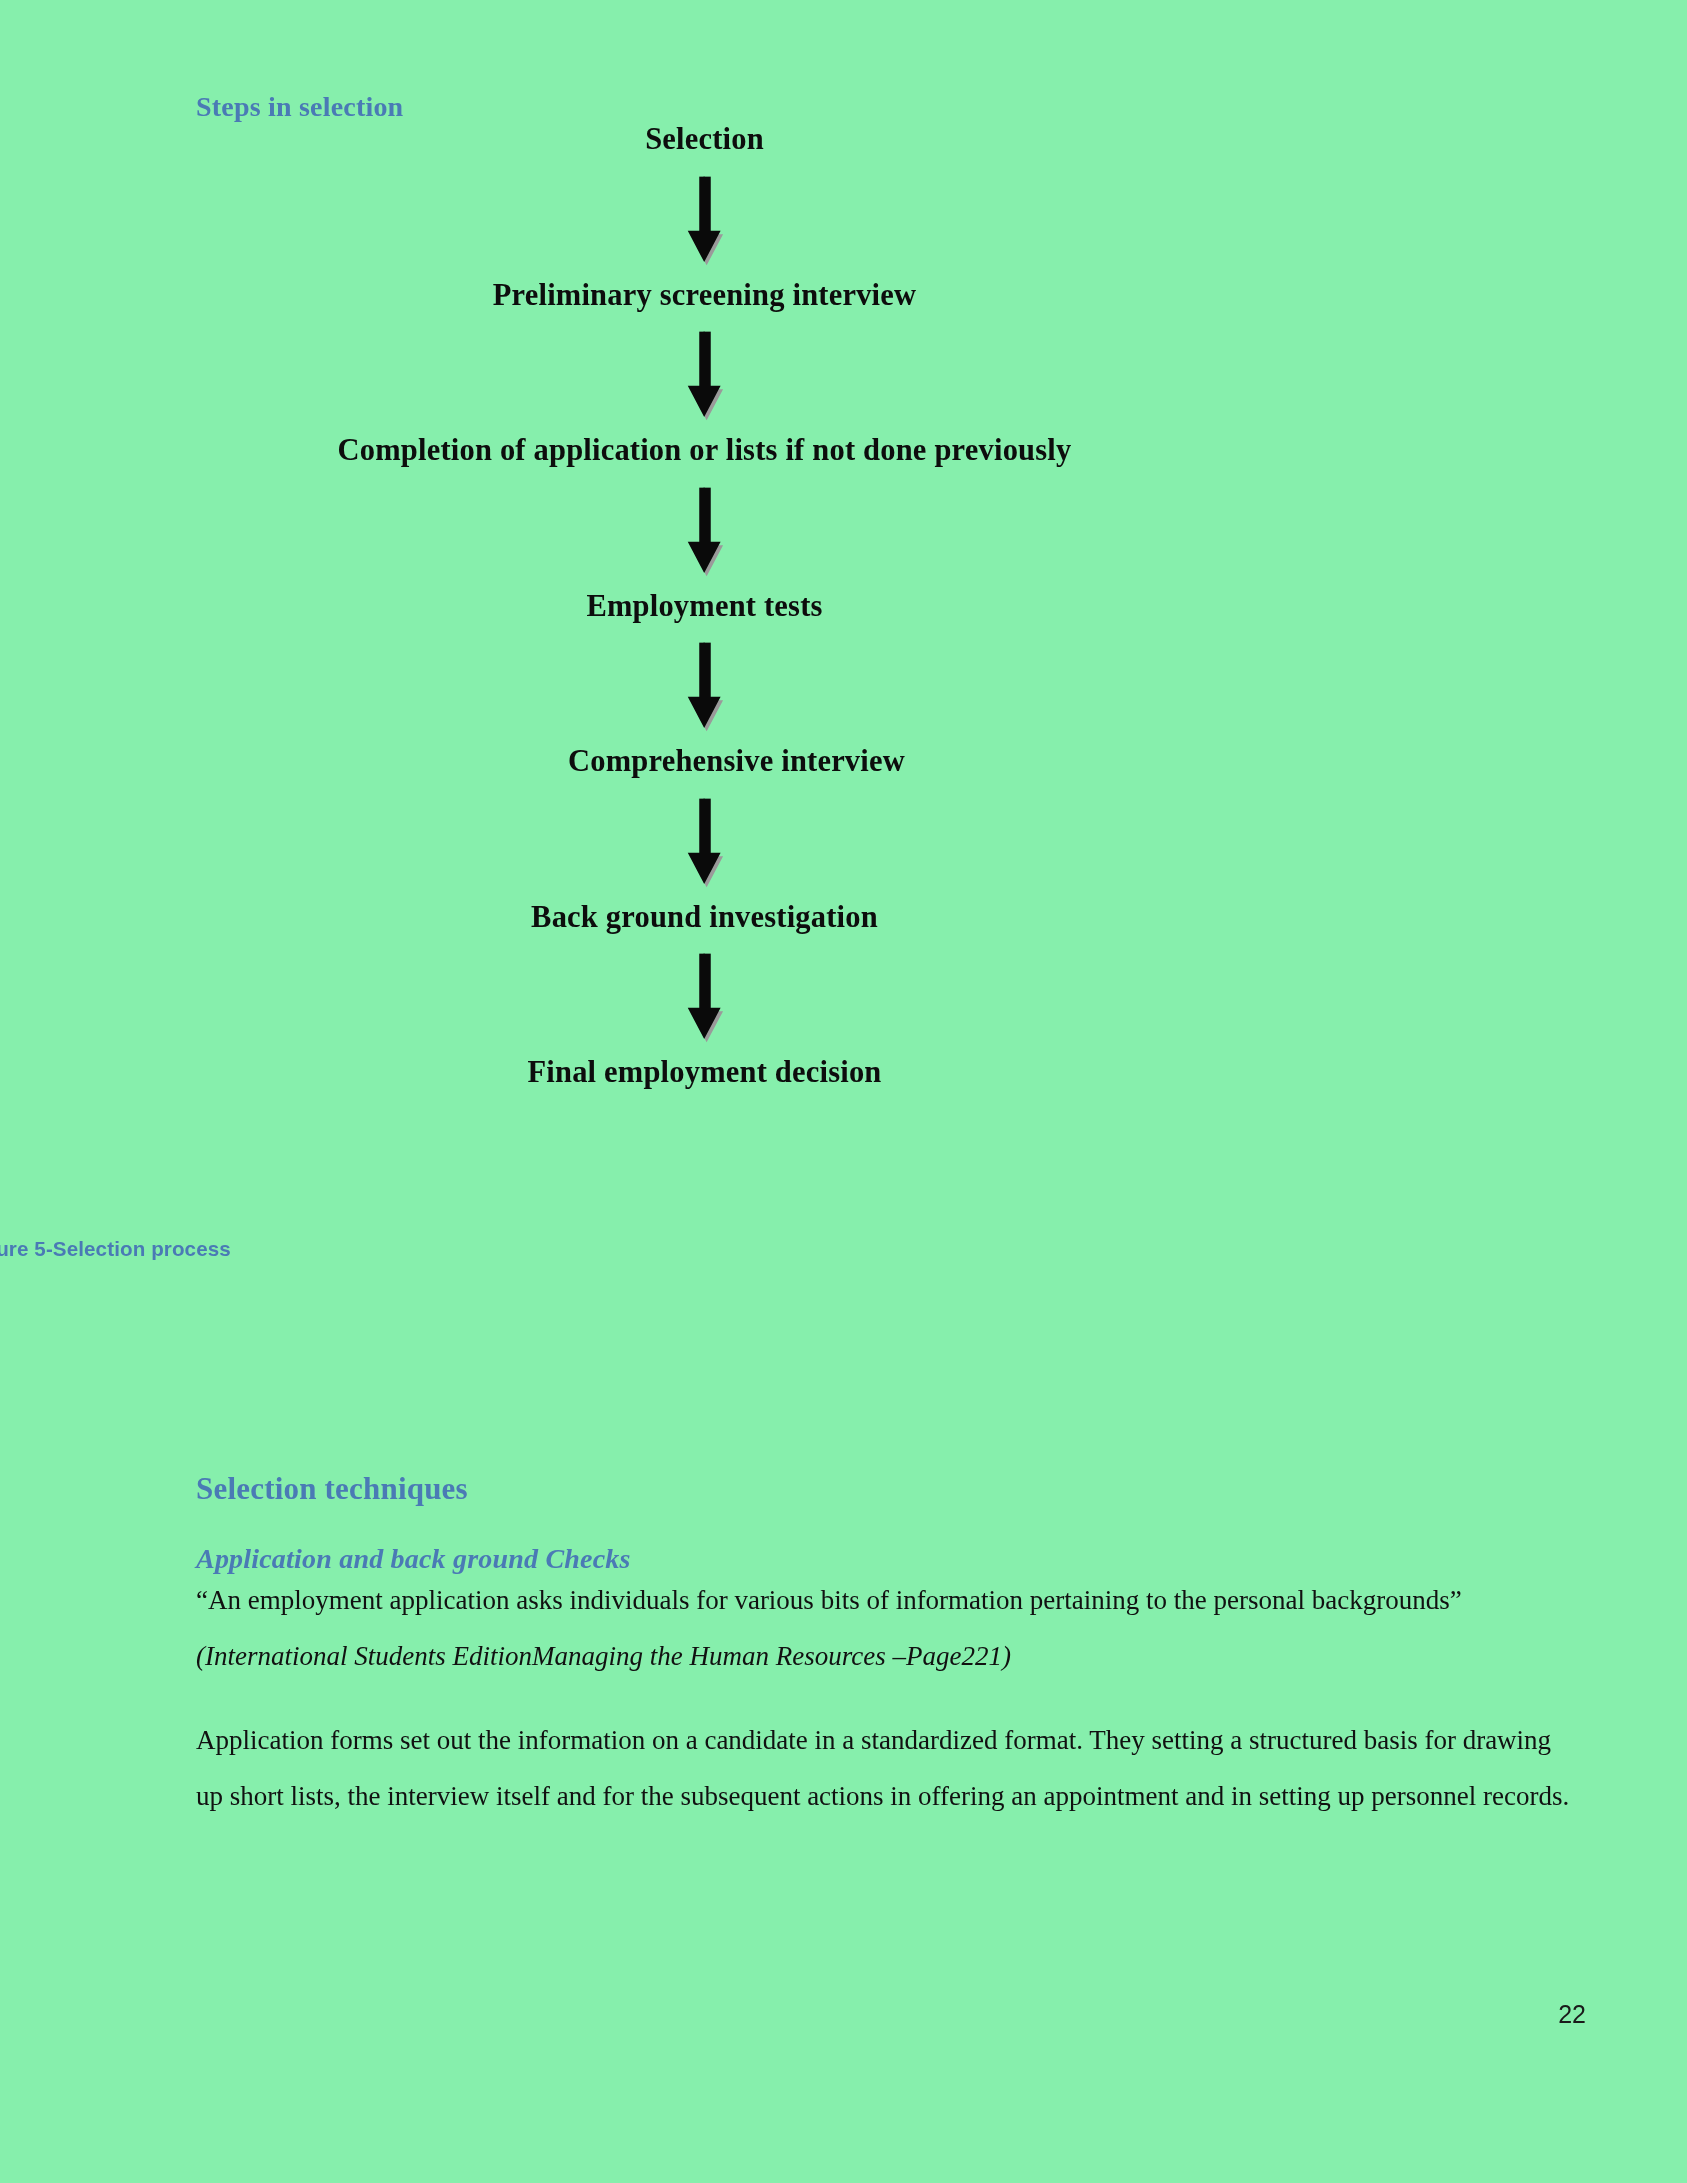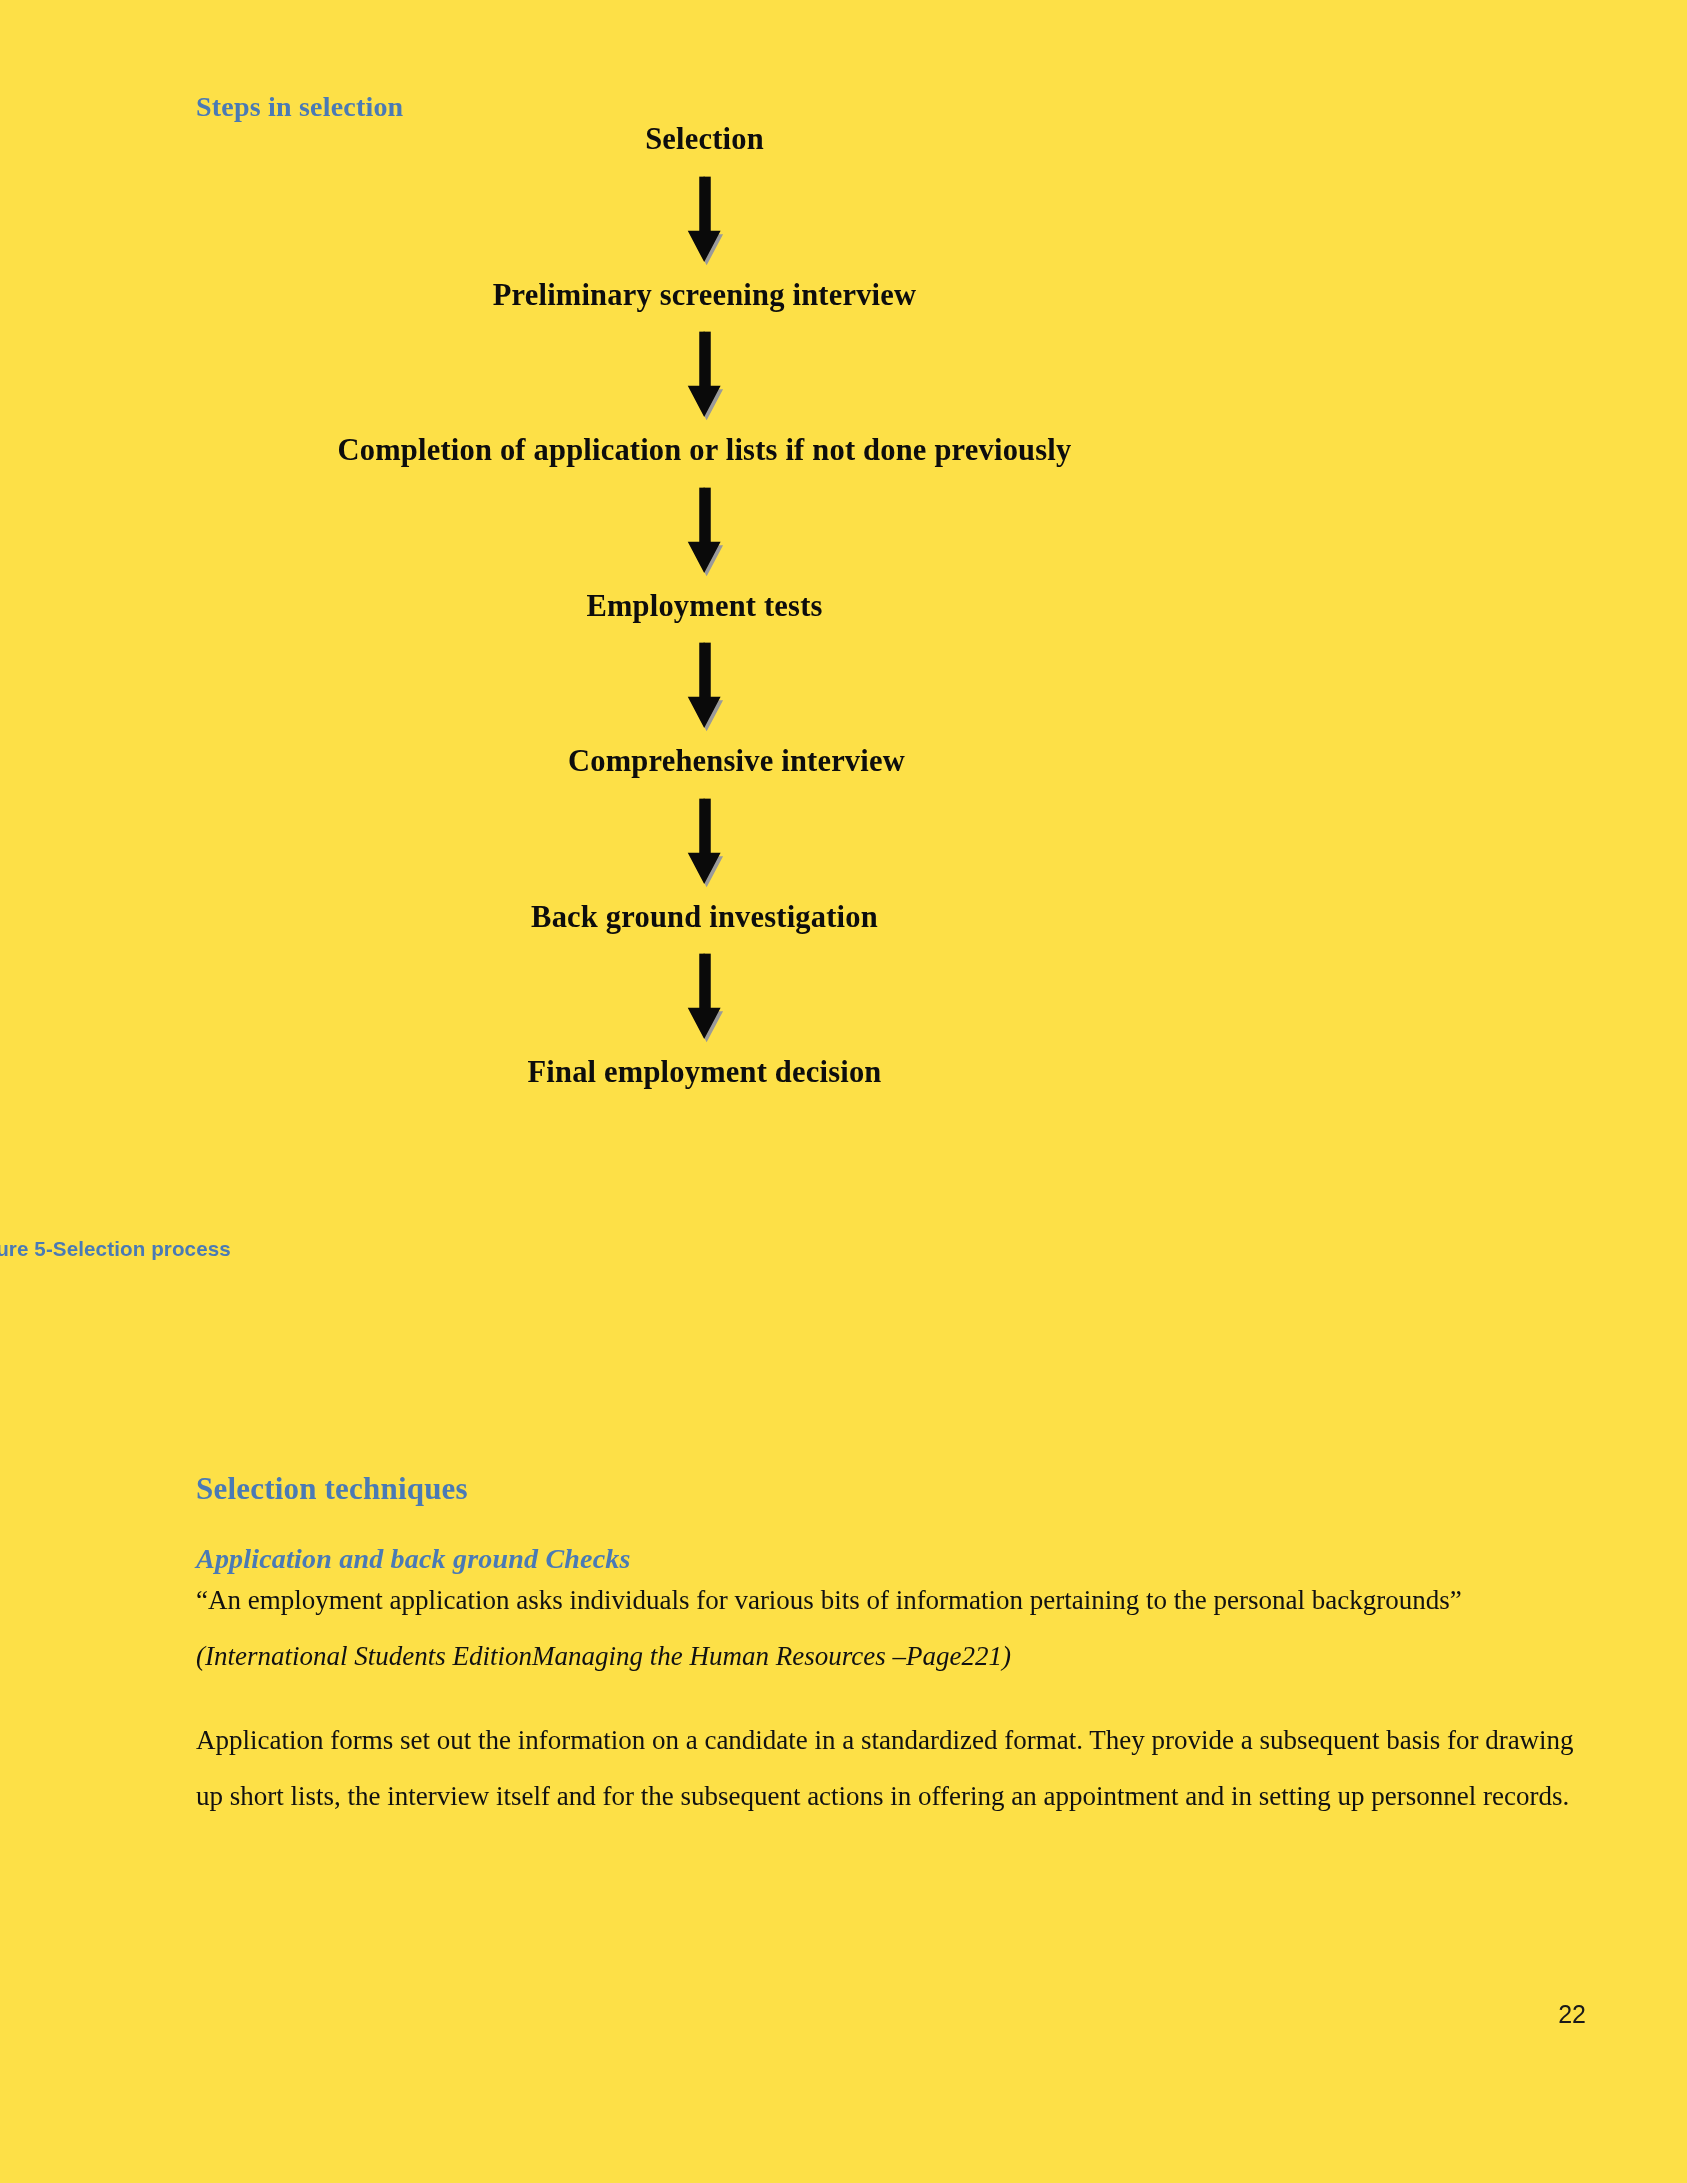--- a/index.html
+++ b/index.html
@@ -11,21 +11,21 @@
     width: 1687px;
     height: 2183px;
     position: relative;
     font-family: "Liberation Serif", serif;
     -webkit-font-smoothing: antialiased;
   }
 
   .page {
     position: absolute;
     inset: 0;
-    background: #fde047;
+    background: #86efac;
     padding: 0;
   }
 
   
   .heading-blue-small {
     position: absolute;
     left: 196px;
     top: 91px;
     font-family: "Liberation Serif", serif;
     font-weight: bold;
@@ -246,18 +246,18 @@
   </div>
 
   <div class="section-heading">Selection techniques</div>
 
   <div class="sub-heading">Application and back ground Checks</div>
 
   <div class="body-block p1">
     <span>“An employment application asks individuals for various bits of information pertaining to the personal backgrounds” </span><em>(International Students EditionManaging the Human Resources –Page221)</em>
   </div>
 
-  <div class="body-block p2">Application forms set out the information on a candidate in a standardized format. They provide a subsequent basis for drawing up short lists, the interview itself and for the subsequent actions in offering an appointment and in setting up personnel records.</div>
+  <div class="body-block p2">Application forms set out the information on a candidate in a standardized format. They setting a structured basis for drawing up short lists, the interview itself and for the subsequent actions in offering an appointment and in setting up personnel records.</div>
 
   <div class="page-number">22</div>
 
 </div>
 
 
 </body></html>

